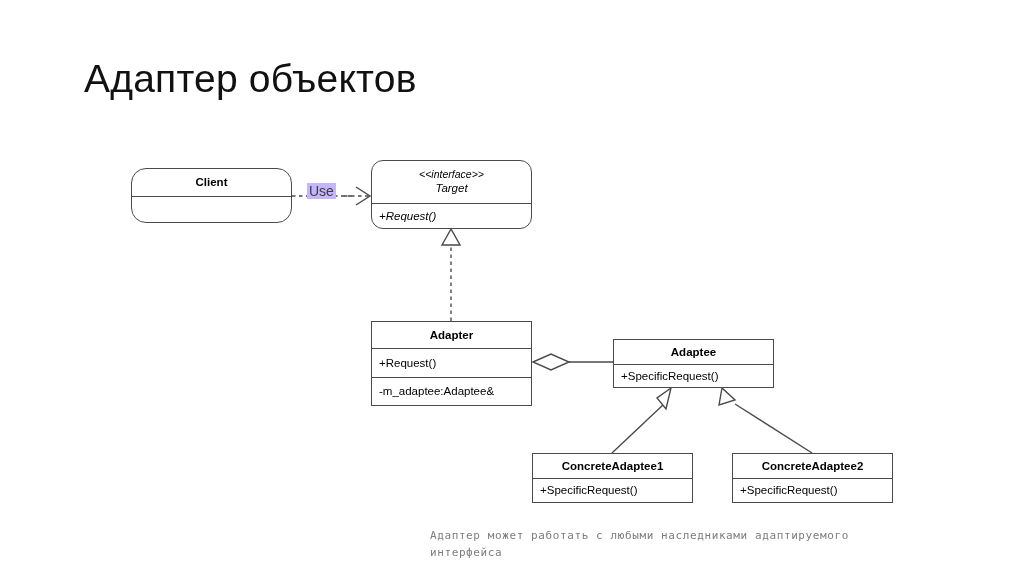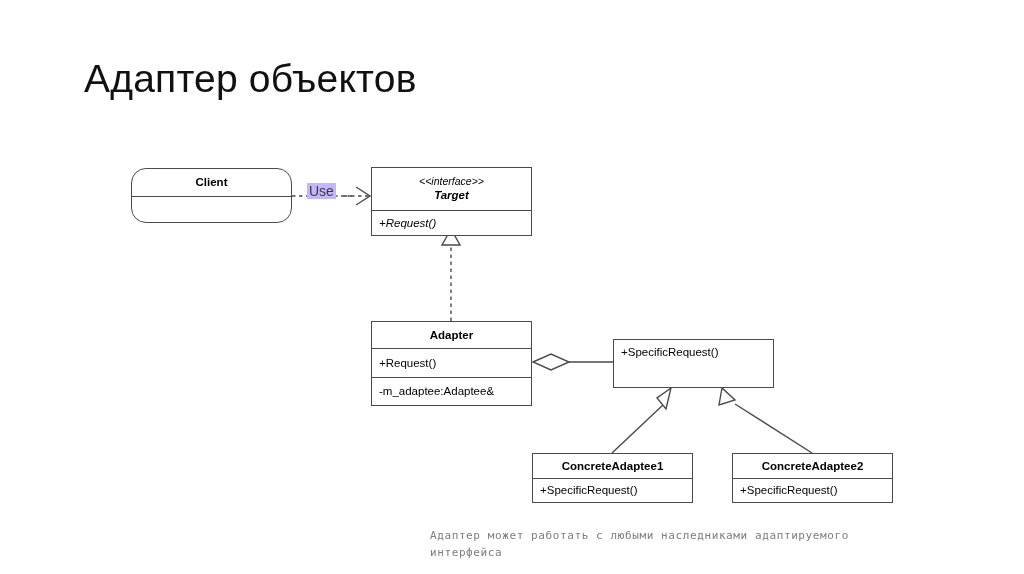--- a/index.html
+++ b/index.html
@@ -65,32 +65,32 @@
     font-weight: 400;
   }
   .stereotype {
     font-style: italic;
     font-weight: 400;
     font-size: 10.5px;
     line-height: 13px;
   }
   .iface-name {
     font-style: italic;
-    font-weight: bold;
+    font-weight: normal;
     font-size: 11.5px;
     line-height: 14px;
   }
   .italic-op { font-style: italic; }
 
   
   #box-client   { left: 131px; top: 168px; width: 161px; height: 55px; border-radius: 15px; }
   #box-client .c-head { height: 28px; }
   #box-client .c-body { height: 27px; }
 
-  #box-target   { left: 371px; top: 167px; width: 161px; height: 69px; }
+  #box-target   { left: 371px; top: 160px; width: 161px; height: 69px; border-radius: 12px; }
   #box-target .c-head { height: 43px; }
   #box-target .c-body { height: 26px; }
 
   #box-adapter  { left: 371px; top: 321px; width: 161px; height: 85px; }
   #box-adapter .c-head { height: 27px; }
   #box-adapter .c-op   { height: 29px; }
   #box-adapter .c-attr { height: 29px; }
 
   #box-adaptee  { left: 613px; top: 339px; width: 161px; height: 49px; }
   #box-adaptee .c-head { height: 25px; }
@@ -208,20 +208,23 @@
     </div>
     <div class="uml-compartment c-body c-op">
       <span>+Request()</span>
     </div>
     <div class="uml-compartment c-body c-attr">
       <span>-m_adaptee:Adaptee&amp;</span>
     </div>
   </div>
 
   <div class="uml-class" id="box-adaptee">
+    <div class="uml-compartment c-head">
+      <span>Adaptee</span>
+    </div>
     <div class="uml-compartment c-body">
       <span>+SpecificRequest()</span>
     </div>
   </div>
 
   <div class="uml-class" id="box-concrete1">
     <div class="uml-compartment c-head">
       <span>ConcreteAdaptee1</span>
     </div>
     <div class="uml-compartment c-body">

